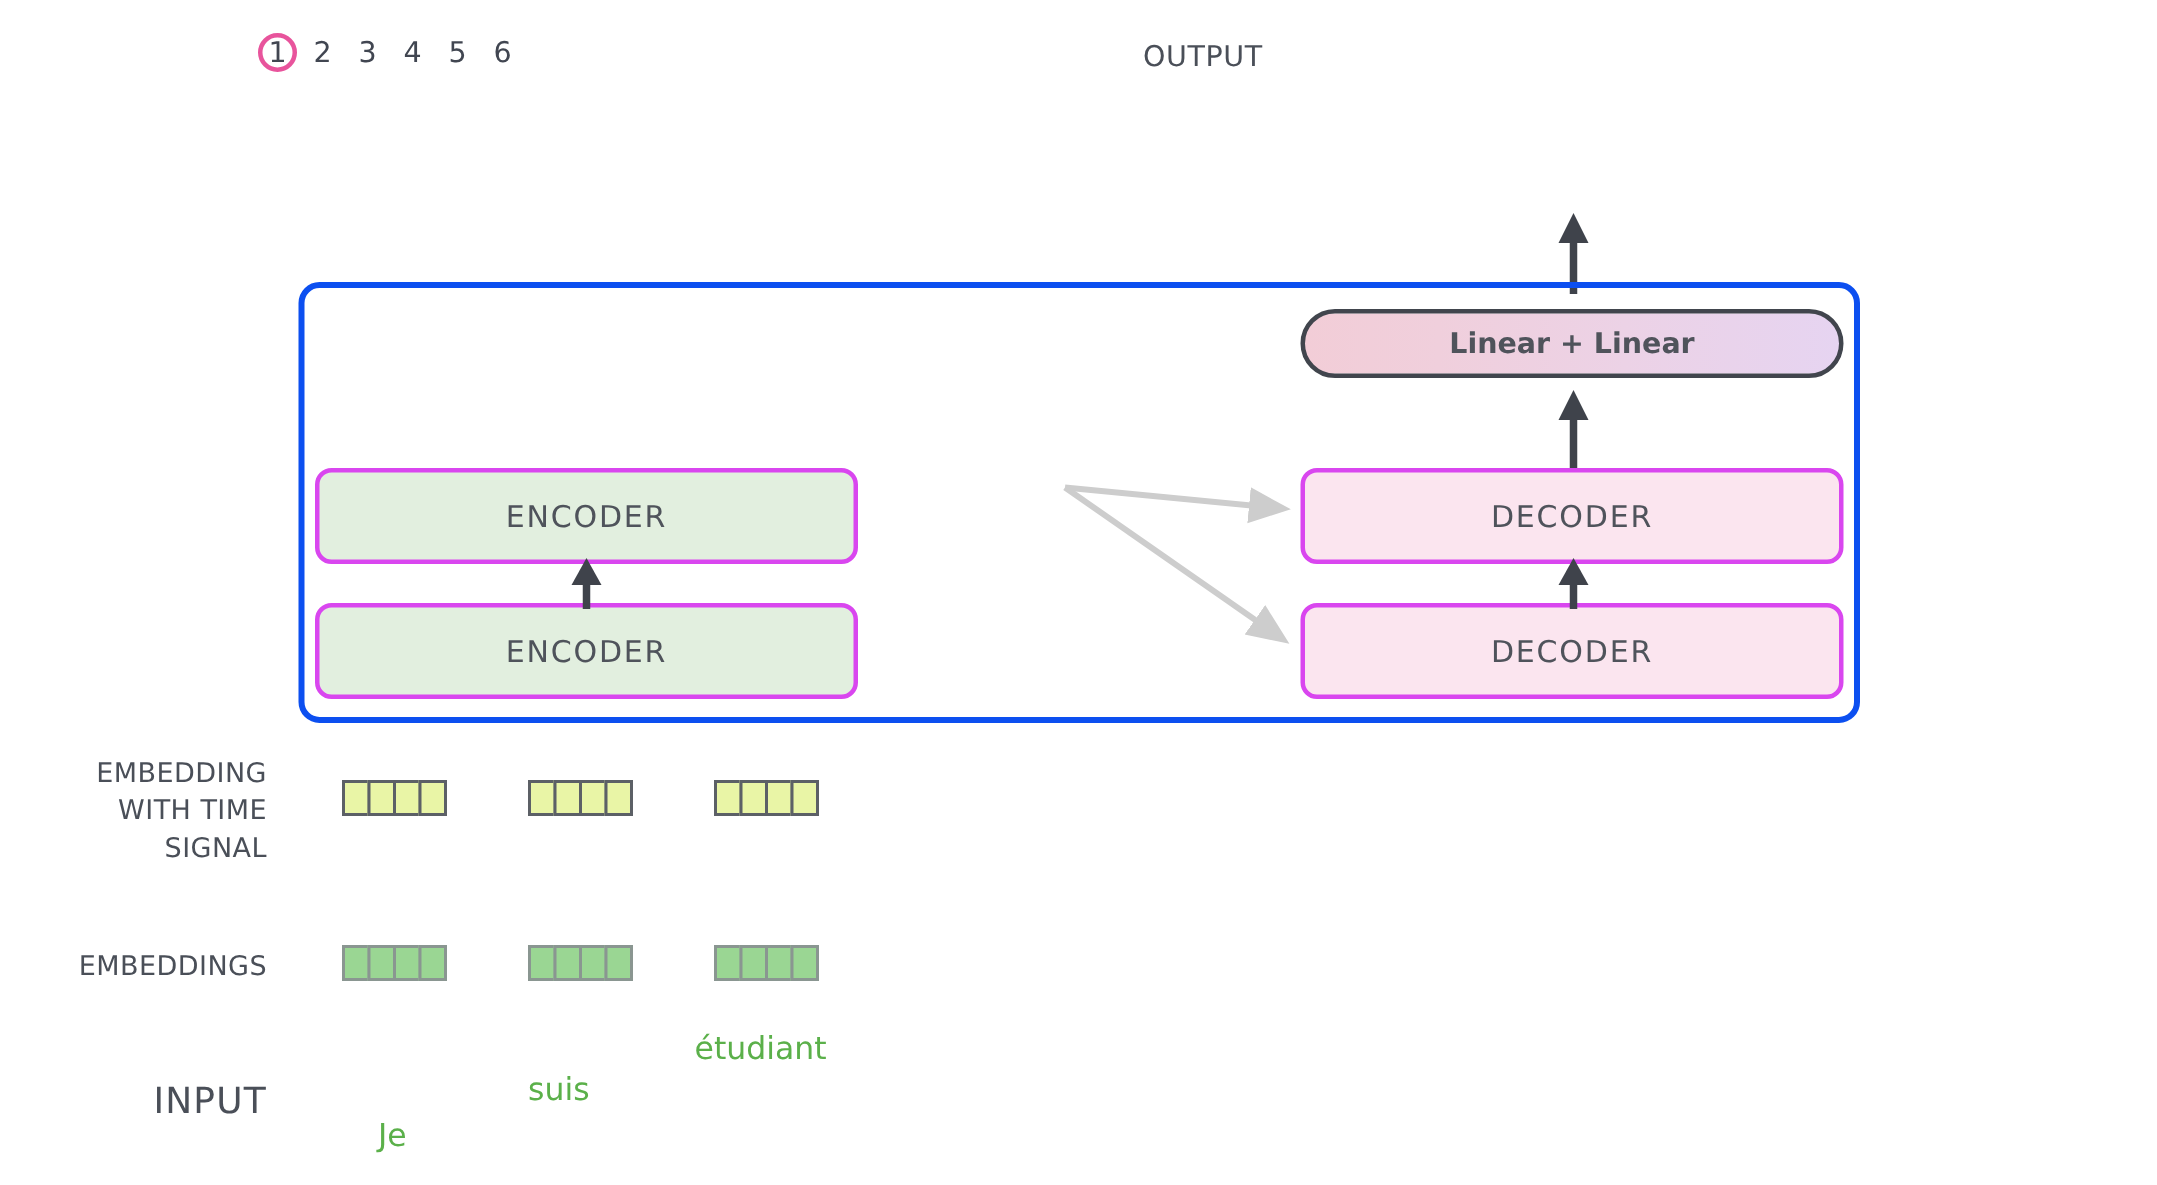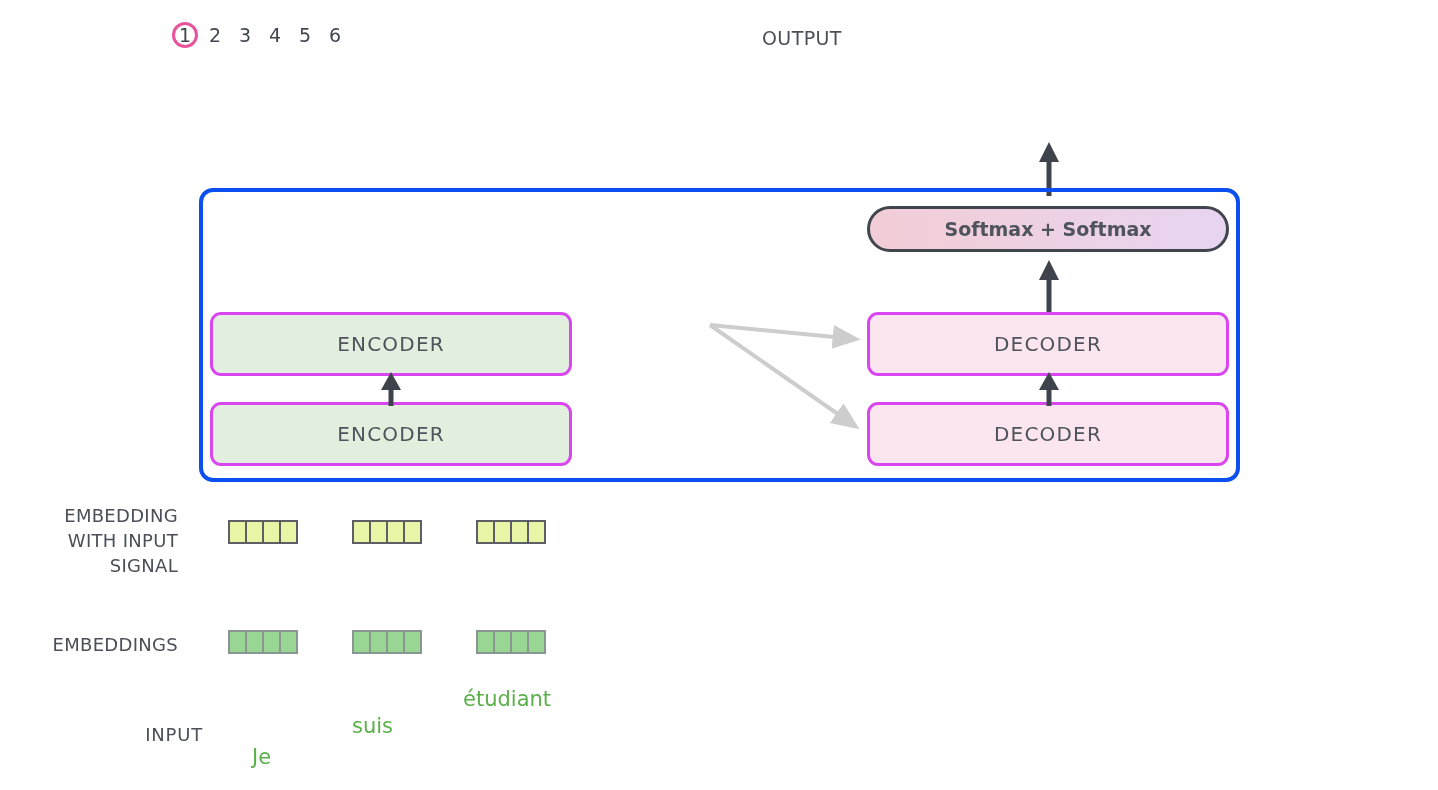--- a/index.html
+++ b/index.html
@@ -163,23 +163,22 @@
   }
   #label-embeddings {
     left: 0px;
     top: 632px;
     width: 178px;
   }
   #label-input {
     left: 0px;
     top: 722px;
     width: 178px;
-    font-size: 18px;
+    font-size: 24px;
     letter-spacing: .8px;
-    padding-left: 25px;
   }
 
   
   .vec-group {
     position: absolute;
     display: flex;
   }
   .cell {
     width: 19px;
     height: 24px;
@@ -221,21 +220,21 @@
 
 <div id="output-label">OUTPUT</div>
 
 <svg class="v-arrow" style="left:1032px; top:140px; width:34px; height:56px;">
   <line x1="17" y1="56" x2="17" y2="18" stroke="#3f434b" stroke-width="5"></line>
   <polygon points="17,2 7,22 27,22" fill="#3f434b"></polygon>
 </svg>
 
 <div id="model-container"></div>
 
-<div id="linear-softmax">Softmax + Softmax</div>
+<div id="linear-softmax">Linear + Linear</div>
 
 <svg class="v-arrow" style="left:1032px; top:258px; width:34px; height:56px;">
   <line x1="17" y1="56" x2="17" y2="18" stroke="#3f434b" stroke-width="5"></line>
   <polygon points="17,2 7,22 27,22" fill="#3f434b"></polygon>
 </svg>
 
 <div class="block encoder" id="encoder-top">ENCODER</div>
 <div class="block encoder" id="encoder-bottom">ENCODER</div>
 
 <svg class="v-arrow" style="left:374px; top:372px; width:34px; height:34px;">
@@ -256,21 +255,21 @@
     <marker id="grayhead" markerWidth="7" markerHeight="7" refX="5.6" refY="3" orient="auto">
       <path d="M0,0 L7,3 L0,6 z" fill="#cdcdcd"></path>
     </marker>
   </defs>
   <line x1="10" y1="15" x2="155" y2="29" stroke="#cdcdcd" stroke-width="4" marker-end="url(#grayhead)"></line>
   <line x1="10" y1="15" x2="155" y2="116" stroke="#cdcdcd" stroke-width="4" marker-end="url(#grayhead)"></line>
 </svg>
 
 <div class="row-label" id="label-embedding-time">
   <div>EMBEDDING</div>
-  <div>WITH INPUT</div>
+  <div>WITH TIME</div>
   <div>SIGNAL</div>
 </div>
 <div class="row-label" id="label-embeddings">EMBEDDINGS</div>
 <div class="row-label" id="label-input">INPUT</div>
 
 <div class="vec-group vec-yellow" style="left:228px; top:520px;">
   <span class="cell"></span>
   <span class="cell"></span>
   <span class="cell"></span>
   <span class="cell"></span>

